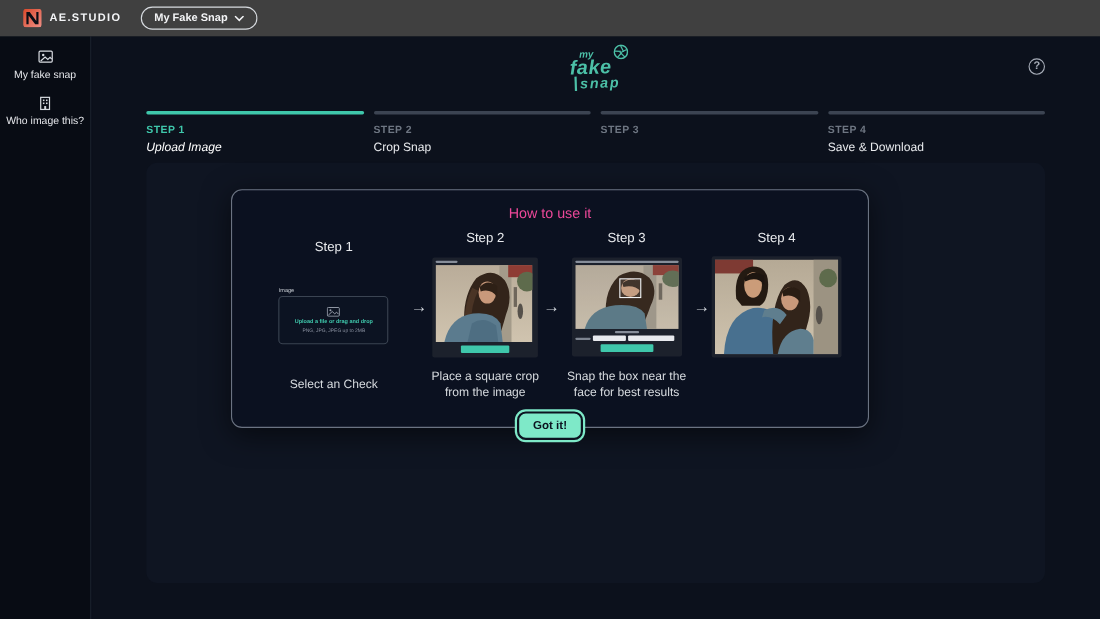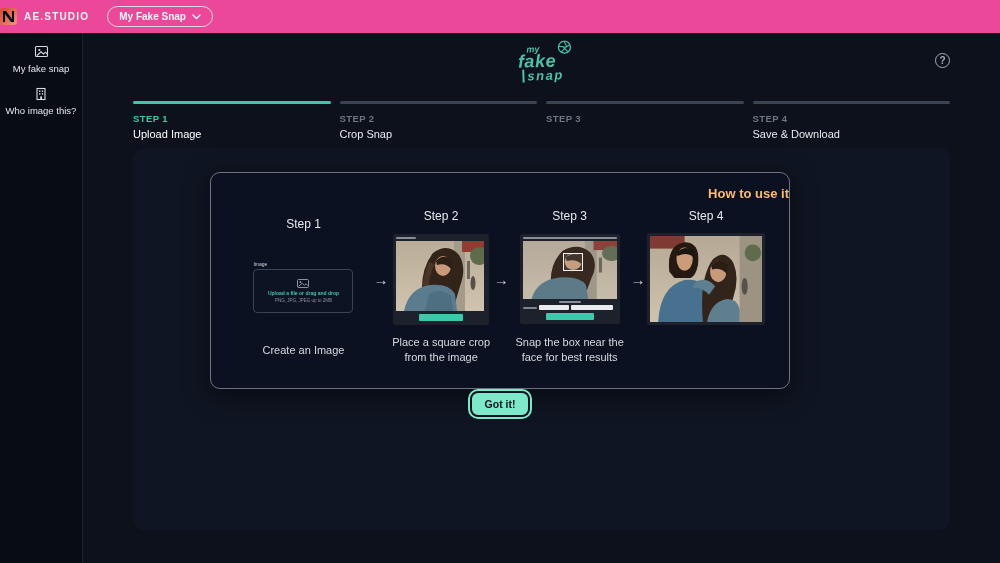--- a/index.html
+++ b/index.html
@@ -1,20 +1,20 @@
 <!DOCTYPE html>
 <html><head>
 <meta charset="utf-8">
 <style>
   * { margin:0; padding:0; box-sizing:border-box; }
   html,body { width:1000px; height:563px; overflow:hidden; }
   body { font-family:"Liberation Sans", sans-serif; background:#0c111c; position:relative; color:#e5e7eb; }
 
   
-  .topbar { position:absolute; left:0; top:0; width:1000px; height:33px; background:#ec4899; display:flex; align-items:center; z-index:5; }
+  .topbar { position:absolute; left:0; top:0; width:1000px; height:33px; background:#404040; display:flex; align-items:center; padding-left:21px; z-index:5; }
   .brand { display:flex; align-items:center; gap:7px; }
   .brand-logo { width:17px; height:17px; border-radius:3px; overflow:hidden; flex:none; }
   .brand-name { font-size:10px; font-weight:700; letter-spacing:1.2px; color:#f3f4f6; }
   .workspace-btn { margin-left:18px; display:flex; align-items:center; gap:6px; border:1px solid #d7dbe0; border-radius:13px; padding:4px 11px; background:transparent; color:#f3f4f6; font-size:10px; font-weight:700; cursor:pointer; font-family:inherit; }
   .workspace-btn svg { display:block; }
 
   
   .sidebar { position:absolute; left:0; top:33px; width:83px; bottom:0; background:#080c14; border-right:1px solid #1c2330; display:flex; flex-direction:column; align-items:center; padding-top:11px; gap:13px; }
   .side-item { display:flex; flex-direction:column; align-items:center; gap:4px; cursor:pointer; width:100%; }
   .side-item .lbl { font-size:9.5px; color:#e5e7eb; text-align:center; }
@@ -35,36 +35,36 @@
   .help-btn { position:absolute; top:20px; right:50px; width:15px; height:15px; border:1.4px solid #a7adb8; border-radius:50%; color:#a7adb8; font-size:10px; font-weight:700; display:flex; align-items:center; justify-content:center; cursor:pointer; background:transparent; }
 
   
   .stepper { position:absolute; left:49px; top:68px; width:817px; display:flex; gap:9px; }
   .step-col { flex:1; }
   .step-bar { height:3px; border-radius:2px; background:#3c4452; }
   .step-col.active .step-bar { background:#3fc7ab; }
   .step-num { margin-top:9px; font-size:9.5px; font-weight:700; letter-spacing:.4px; color:#6e7682; }
   .step-col.active .step-num { color:#3fc7ab; }
   .step-lbl { margin-top:4px; font-size:11px; color:#e8eaed; }
-  .step-col.active .step-lbl { color:#ffffff; }
+  .step-col.active .step-lbl { color:#ffffff;font-style:italic; }
 
   
   .modal { position:absolute; left:126px; top:139px; width:580px; height:217px; background:#0b1120; border:1px solid #6b7382; border-radius:10px; box-shadow:0 6px 26px rgba(0,0,0,.55); padding-top:13px; }
-  .modal-title { text-align:right; font-size:13px; font-weight:700; color:#fdba74; }
+  .modal-title { text-align:center; font-size:13px; font-weight:400; color:#ec4899; }
   .modal-row { display:flex; justify-content:space-between; align-items:flex-start; padding:8px 24px 0 24px; }
   .m-col { display:flex; flex-direction:column; align-items:center; }
   .m-col.c1 { width:150px; padding-top:8px; }
   .m-col.c2 { width:112px; }
   .m-col.c3 { width:130px; }
   .m-col.c4 { width:126px; }
   .m-step-name { font-size:12px; color:#e8eaed; margin-bottom:6px; }
   .thumb-zone { height:100px; display:flex; flex-direction:column; align-items:center; justify-content:center; }
   .m-caption { font-size:11px; color:#d6dade; text-align:center; line-height:1.35; margin-top:6px; max-width:150px; }
   .m-arrow { width:18px; text-align:center; color:#cfd4da; font-size:15px; margin-top:62px; flex:none; }
-  .gotit-row { display:flex; justify-content:center; margin-top:26px;align-items:center; }
+  .gotit-row { display:flex; justify-content:center; margin-top:9px;align-items:center; }
   .gotit-btn { background:#7ee9c8; color:#0c1320; font-size:10.5px; font-weight:700; font-family:inherit; padding:5px 13px; border:2px solid #0c1320; border-radius:8px; box-shadow:0 0 0 2px #7ee9c8; cursor:pointer; }
 
   
   .up-wrap { width:100px; }
   .up-label { font-size:5px; color:#cfd4da; margin-bottom:2px; }
   .up-box { width:100px; height:44px; border:1px solid #3b4452; border-radius:4px; display:flex; flex-direction:column; align-items:center; justify-content:center; gap:2px; background:#0c1322; }
   .up-teal { font-size:5px; color:#3fc7ab; font-weight:700; }
   .up-hint { font-size:4.5px; color:#8a91a0; }
 
   
@@ -188,21 +188,21 @@
               <svg width="12" height="9" viewBox="0 0 12 9">
                 <rect x=".5" y=".5" width="11" height="8" rx="1" fill="none" stroke="#9aa1ae" stroke-width=".9"></rect>
                 <circle cx="3.4" cy="3" r=".9" fill="#9aa1ae"></circle>
                 <path d="M1.5 7.5 L5 4.2 L7.3 6.3 L9 4.8 L10.7 6.6" fill="none" stroke="#9aa1ae" stroke-width=".9"></path>
               </svg>
               <div class="up-teal">Upload a file or drag and drop</div>
               <div class="up-hint">PNG, JPG, JPEG up to 2MB</div>
             </div>
           </div>
         </div>
-        <div class="m-caption">Create an Image</div>
+        <div class="m-caption">Select an Check</div>
       </div>
 
       <div class="m-arrow">→</div>
 
       <div class="m-col c2">
         <div class="m-step-name">Step 2</div>
         <div class="thumb-zone">
           <div class="shot" style="width:96px;">
             <div class="deco-line" style="width:20px;"></div>
             <svg width="88" height="70" viewBox="0 0 88 70" preserveAspectRatio="none">

